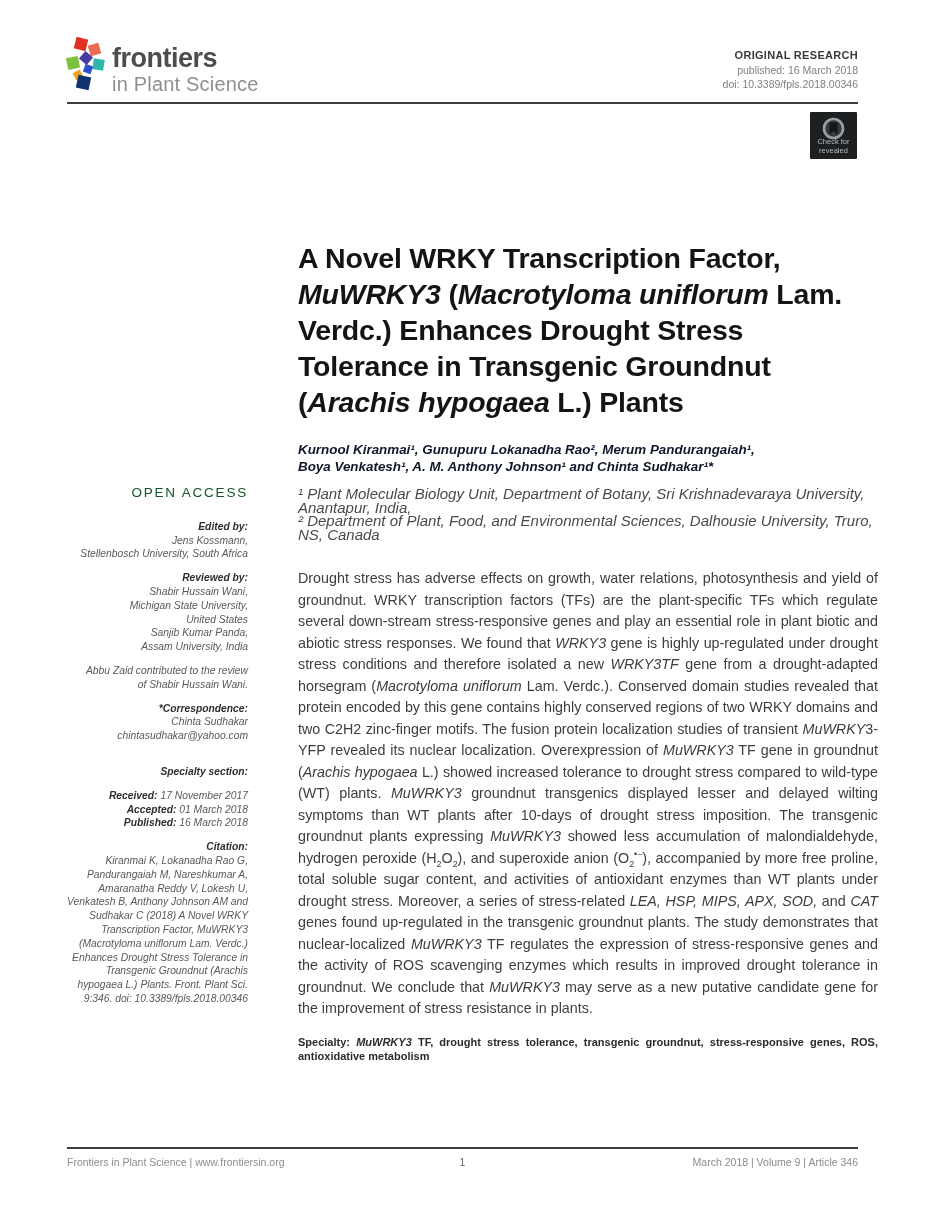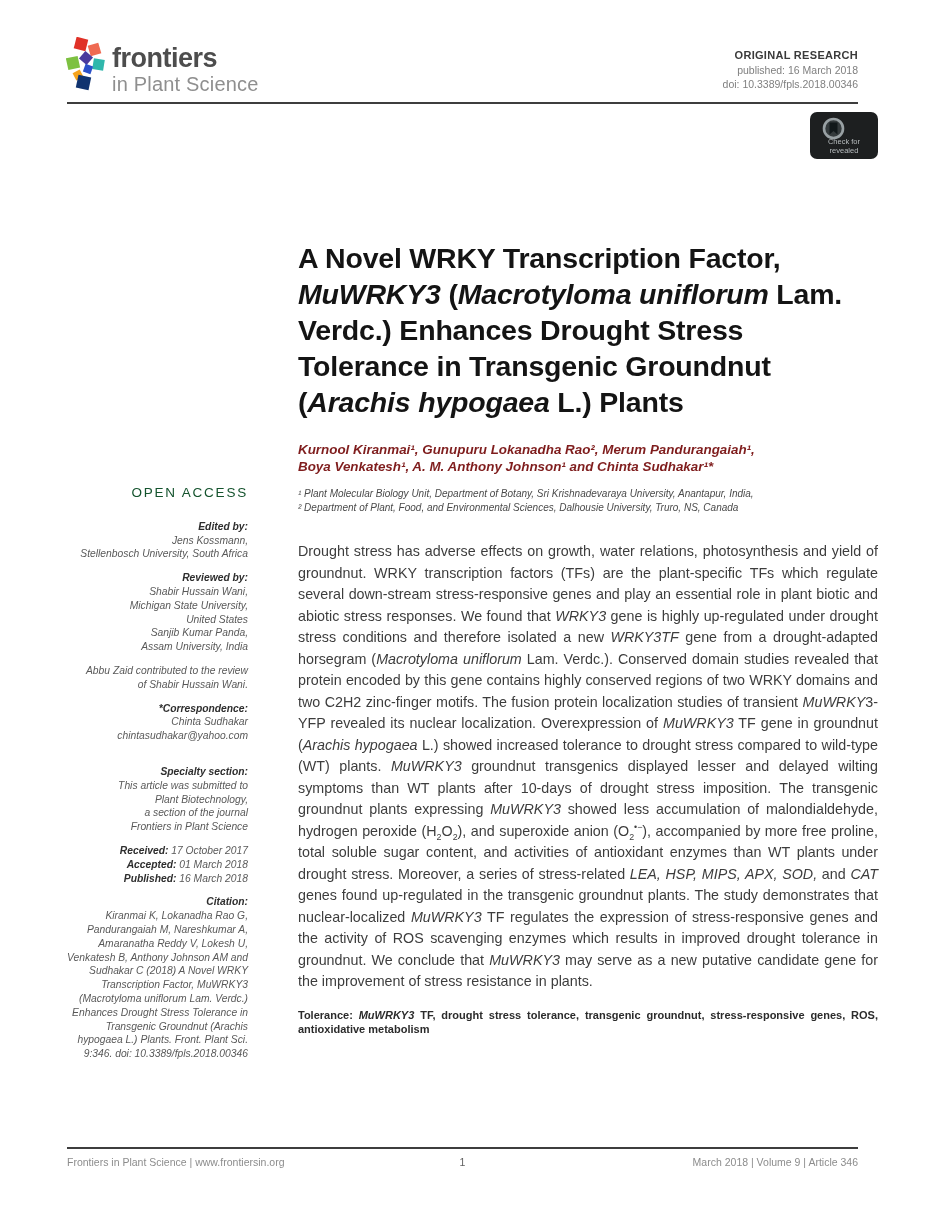--- a/index.html
+++ b/index.html
@@ -11,38 +11,38 @@
   .logo-text { position:absolute; left:112px; top:44px; }
   .logo-line1 { font-size:27px; font-weight:bold; color:#4d4d4d; letter-spacing:-0.5px; line-height:28px; }
   .logo-line2 { font-size:20px; color:#8f8f8f; line-height:22px; margin-top:1px; letter-spacing:0.2px; }
 
   .header-right { position:absolute; right:67px; top:48px; text-align:right; }
   .article-type { font-size:11px; font-weight:bold; color:#3a3a3a; letter-spacing:0.3px; line-height:15px; }
   .header-meta { font-size:10.5px; color:#7f7f7f; line-height:14px; }
 
   .header-rule { position:absolute; left:67px; top:102px; width:791px; height:2px; background:#3d3d3d; }
 
-  .update-badge { position:absolute; left:810px; top:112px; width:68px; height:47px; background:#1d1f20; border-radius:7px; cursor:pointer; }
+  .update-badge { position:absolute; left:810px; top:112px; width:47px; height:47px; background:#1d1f20; border-radius:1px; cursor:pointer; }
   .update-badge svg { position:absolute; left:0; top:0; }
   .badge-label { position:absolute; left:0; bottom:4px; width:100%; text-align:center; font-size:7.5px; color:#b7bcbe; line-height:8.5px; }
 
   
   .sidebar { position:absolute; left:67px; top:486px; width:181px; text-align:right;
              font-size:10.3px; font-style:italic; color:#595959; line-height:13.8px; }
   .open-access { font-style:normal; font-size:13.5px; color:#14532d; letter-spacing:1.8px; margin-bottom:20px; }
   .sb-block { margin-bottom:10px; }
   .sb-label { font-weight:bold; color:#2e2e2e; }
   .sb-gap-lg { margin-bottom:22px; }
   .sb-inline b { font-weight:bold; color:#2e2e2e; }
 
   
   .main { position:absolute; left:278px; top:240px; width:580px;margin-left:20px; }
   .title { font-size:28.5px; font-weight:bold; color:#141414; line-height:36px; letter-spacing:-0.2px; margin-bottom:21px; }
-  .authors { font-size:13.4px; font-weight:bold; font-style:italic; color:#7f1d1d; line-height:17px; margin-bottom:12px; }
-  .affiliations { font-size:10px; font-style:italic; color:#4a4a4a; line-height:13.5px; margin-bottom:27px; }
+  .authors { font-size:13.4px; font-weight:bold; font-style:italic; color:#0f172a; line-height:17px; margin-bottom:12px; }
+  .affiliations { font-size:15px; font-style:italic; color:#4a4a4a; line-height:13.5px; margin-bottom:27px; }
   .abstract { font-size:14.3px; color:#3d3d3d; line-height:21.5px; text-align:justify; margin-bottom:15px; }
   .keywords { font-size:11px; font-weight:bold; color:#2b2b2b; line-height:14.5px; text-align:justify; }
   .it { font-style:italic; }
   sub, sup { font-size:0.62em; line-height:0; }
 
   
   .footer-rule { position:absolute; left:67px; top:1147px; width:791px; height:2px; background:#3d3d3d; }
   .footer-left { position:absolute; left:67px; top:1156px; font-size:10.5px; color:#8c8c8c; }
   .footer-page { position:absolute; left:0; top:1156px; width:925px; text-align:center; font-size:10.5px; color:#5f5f5f; }
   .footer-right { position:absolute; right:67px; top:1156px; font-size:10.5px; color:#8c8c8c; }
@@ -116,30 +116,24 @@
     </div>
 
     <div class="sb-block sb-gap-lg">
       <div class="sb-label">*Correspondence:</div>
       <div>Chinta Sudhakar</div>
       <div>chintasudhakar@yahoo.com</div>
     </div>
 
     <div class="sb-block">
       <div class="sb-label">Specialty section:</div>
-      <div>
-          <div>This article was submitted to</div>
-          <div>Plant Biotechnology,</div>
-          <div>a section of the journal</div>
-          <div>Frontiers in Plant Science</div>
-        </div>
     </div>
 
     <div class="sb-block">
-      <div class="sb-inline"><b>Received:</b><span> 17 October 2017</span></div>
+      <div class="sb-inline"><b>Received:</b><span> 17 November 2017</span></div>
       <div class="sb-inline"><b>Accepted:</b><span> 01 March 2018</span></div>
       <div class="sb-inline"><b>Published:</b><span> 16 March 2018</span></div>
     </div>
 
     <div class="sb-block">
       <div class="sb-label">Citation:</div>
       <div>Kiranmai K, Lokanadha Rao G, Pandurangaiah M, Nareshkumar A, Amaranatha Reddy V, Lokesh U, Venkatesh B, Anthony Johnson AM and Sudhakar C (2018) A Novel WRKY Transcription Factor, MuWRKY3 (Macrotyloma uniflorum Lam. Verdc.) Enhances Drought Stress Tolerance in Transgenic Groundnut (Arachis hypogaea L.) Plants. Front. Plant Sci. 9:346. doi: 10.3389/fpls.2018.00346</div>
     </div>
   </aside>
 
@@ -147,21 +141,21 @@
     <h1 class="title"><span>A Novel WRKY Transcription Factor, </span><span class="it">MuWRKY3</span><span> (</span><span class="it">Macrotyloma uniflorum</span><span> Lam. Verdc.) Enhances Drought Stress Tolerance in Transgenic Groundnut (</span><span class="it">Arachis hypogaea</span><span> L.) Plants</span></h1>
     <div class="authors">
         <div>Kurnool Kiranmai¹, Gunupuru Lokanadha Rao², Merum Pandurangaiah¹,</div>
         <div>Boya Venkatesh¹, A. M. Anthony Johnson¹ and Chinta Sudhakar¹*</div>
       </div>
     <div class="affiliations">
         <div>¹ Plant Molecular Biology Unit, Department of Botany, Sri Krishnadevaraya University, Anantapur, India,</div>
         <div>² Department of Plant, Food, and Environmental Sciences, Dalhousie University, Truro, NS, Canada</div>
       </div>
     <p class="abstract"><span>Drought stress has adverse effects on growth, water relations, photosynthesis and yield of groundnut. WRKY transcription factors (TFs) are the plant-specific TFs which regulate several down-stream stress-responsive genes and play an essential role in plant biotic and abiotic stress responses. We found that </span><span class="it">WRKY3</span><span> gene is highly up-regulated under drought stress conditions and therefore isolated a new </span><span class="it">WRKY3TF</span><span> gene from a drought-adapted horsegram (</span><span class="it">Macrotyloma uniflorum</span><span> Lam. Verdc.). Conserved domain studies revealed that protein encoded by this gene contains highly conserved regions of two WRKY domains and two C2H2 zinc-finger motifs. The fusion protein localization studies of transient </span><span class="it">MuWRKY</span><span>3-YFP revealed its nuclear localization. Overexpression of </span><span class="it">MuWRKY3</span><span> TF gene in groundnut (</span><span class="it">Arachis hypogaea</span><span> L.) showed increased tolerance to drought stress compared to wild-type (WT) plants. </span><span class="it">MuWRKY3</span><span> groundnut transgenics displayed lesser and delayed wilting symptoms than WT plants after 10-days of drought stress imposition. The transgenic groundnut plants expressing </span><span class="it">MuWRKY3</span><span> showed less accumulation of malondialdehyde, hydrogen peroxide (H</span><sub>2</sub><span>O</span><sub>2</sub><span>), and superoxide anion (O</span><sub>2</sub><sup>•−</sup><span>), accompanied by more free proline, total soluble sugar content, and activities of antioxidant enzymes than WT plants under drought stress. Moreover, a series of stress-related </span><span class="it">LEA, HSP, MIPS, APX, SOD,</span><span> and </span><span class="it">CAT</span><span> genes found up-regulated in the transgenic groundnut plants. The study demonstrates that nuclear-localized </span><span class="it">MuWRKY3</span><span> TF regulates the expression of stress-responsive genes and the activity of ROS scavenging enzymes which results in improved drought tolerance in groundnut. We conclude that </span><span class="it">MuWRKY3</span><span> may serve as a new putative candidate gene for the improvement of stress resistance in plants.</span></p>
-    <p class="keywords"><span>Tolerance: </span><span class="it">MuWRKY3</span><span> TF, drought stress tolerance, transgenic groundnut, stress-responsive genes, ROS, antioxidative metabolism</span></p>
+    <p class="keywords"><span>Specialty: </span><span class="it">MuWRKY3</span><span> TF, drought stress tolerance, transgenic groundnut, stress-responsive genes, ROS, antioxidative metabolism</span></p>
   </main>
 
   <div class="footer-rule"></div>
   <div class="footer-left">Frontiers in Plant Science | www.frontiersin.org</div>
   <div class="footer-page">1</div>
   <div class="footer-right">March 2018 | Volume 9 | Article 346</div>
 
 </div>
 
 </body></html>

